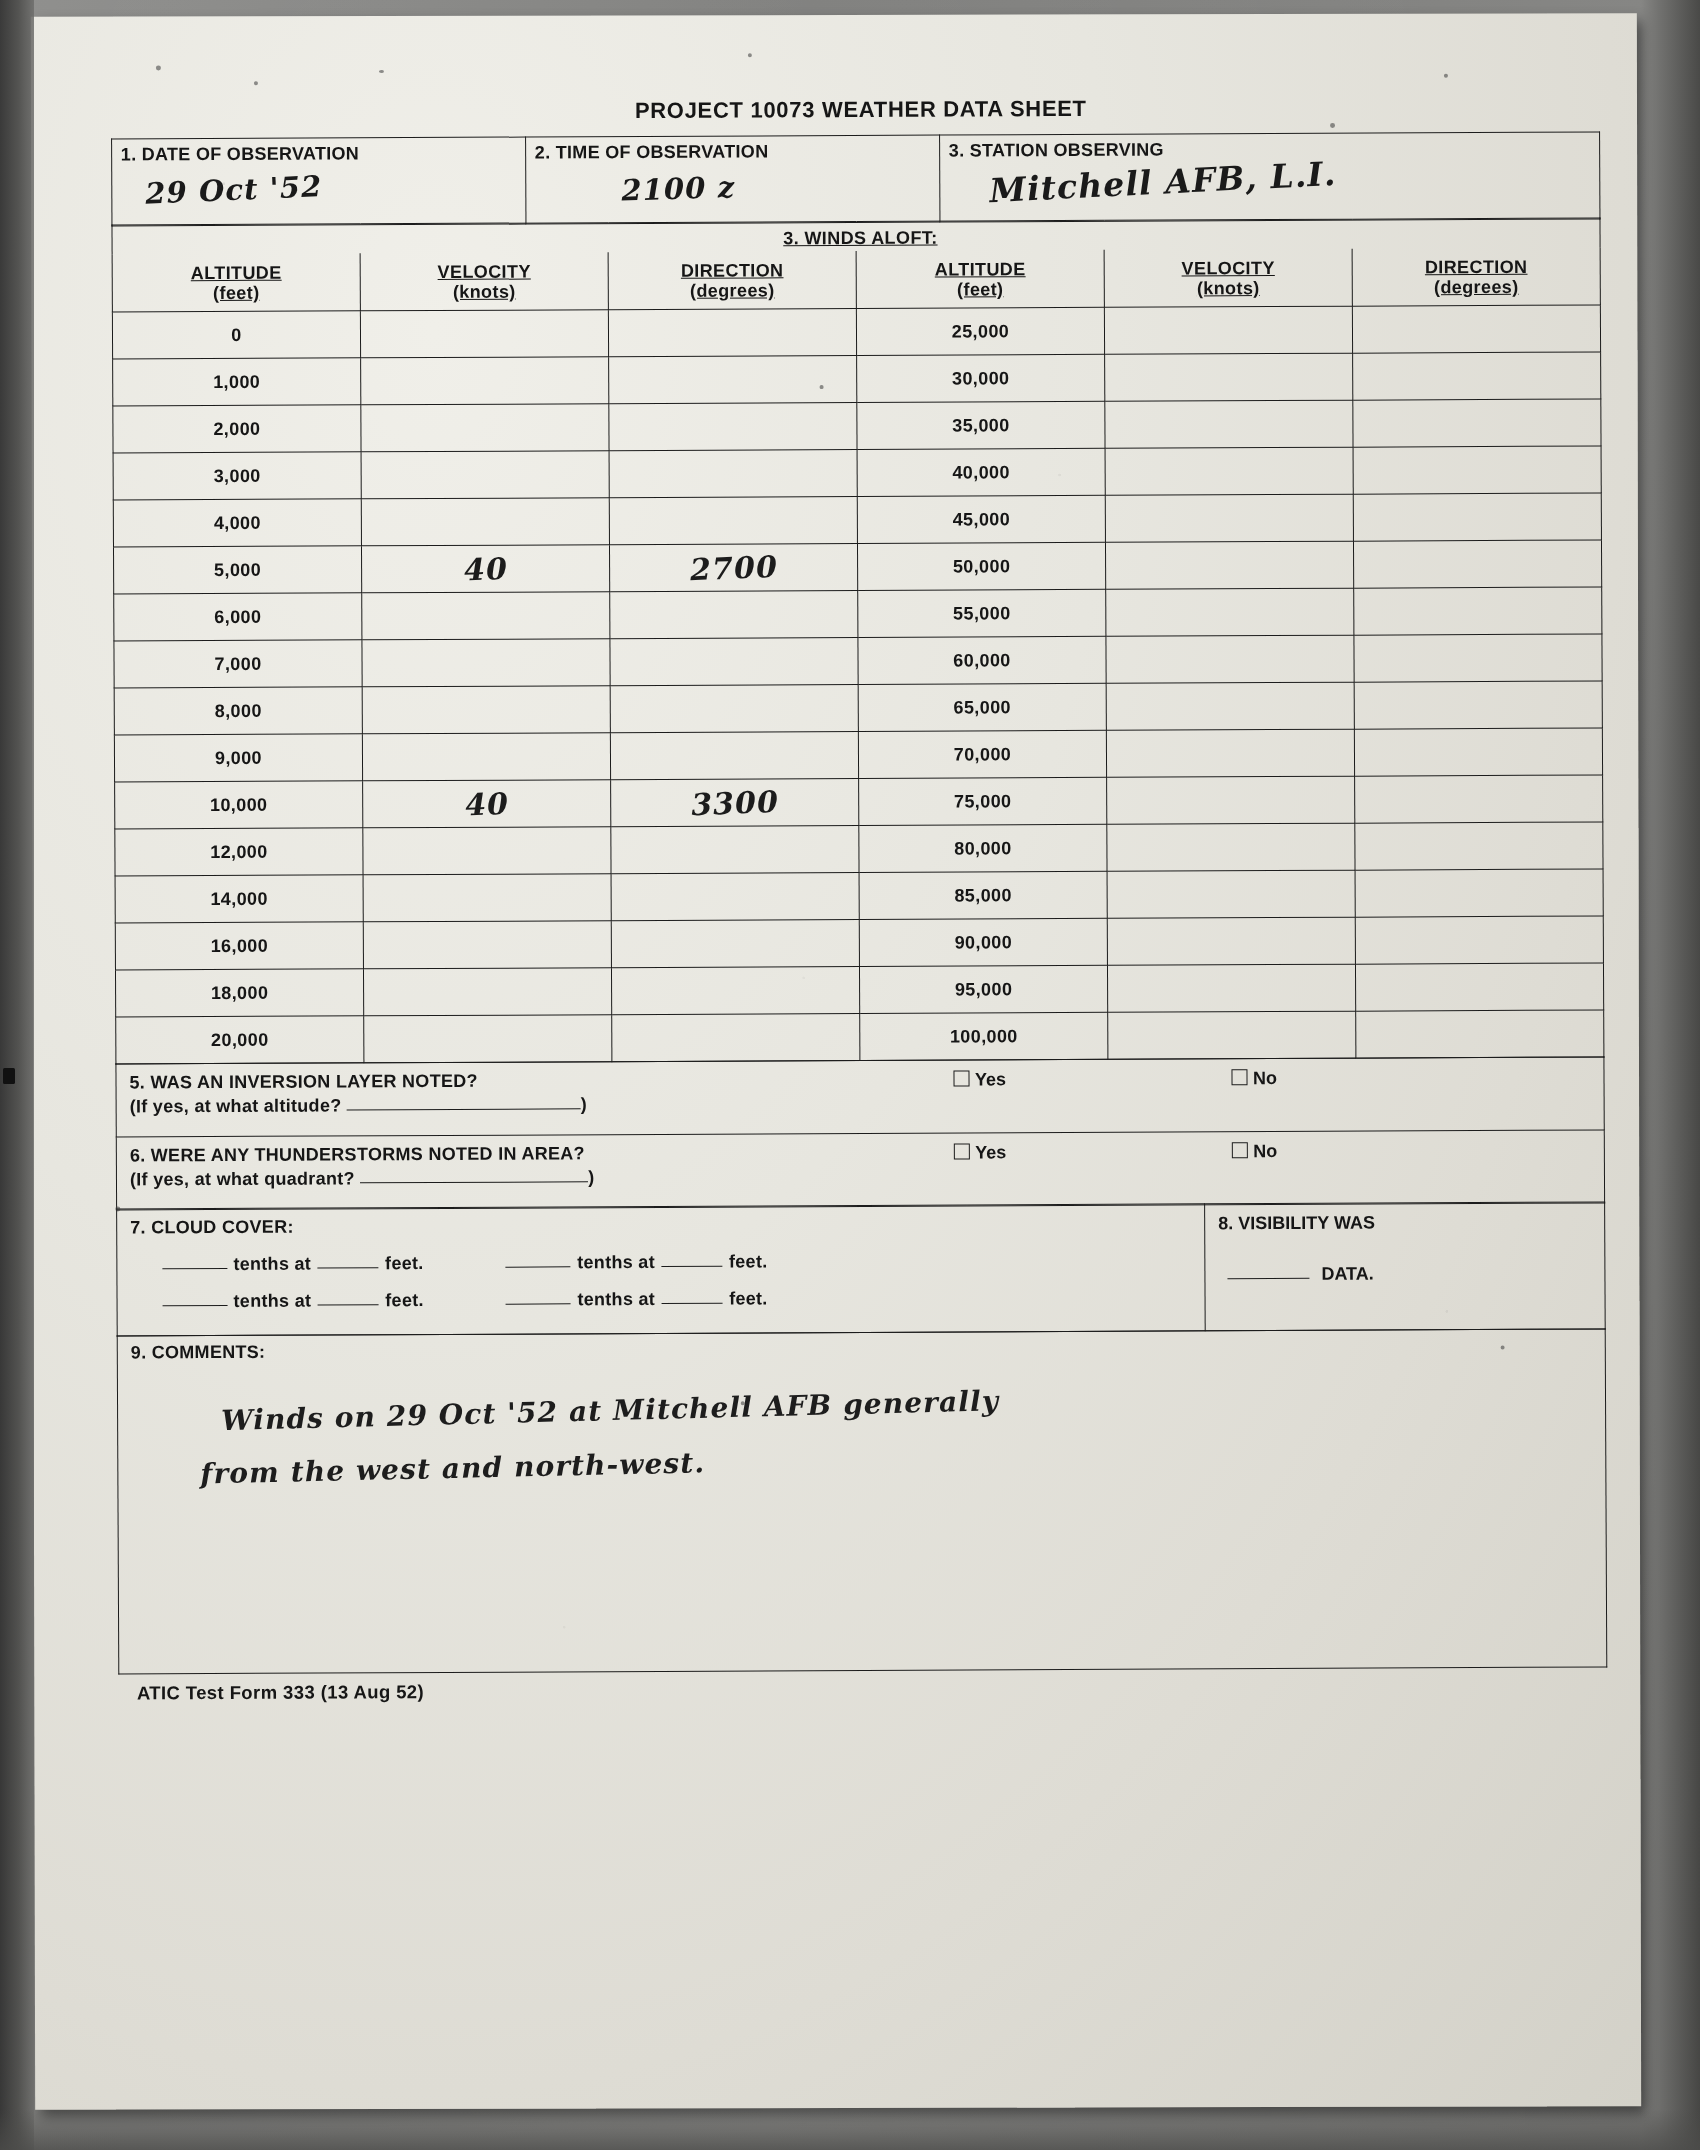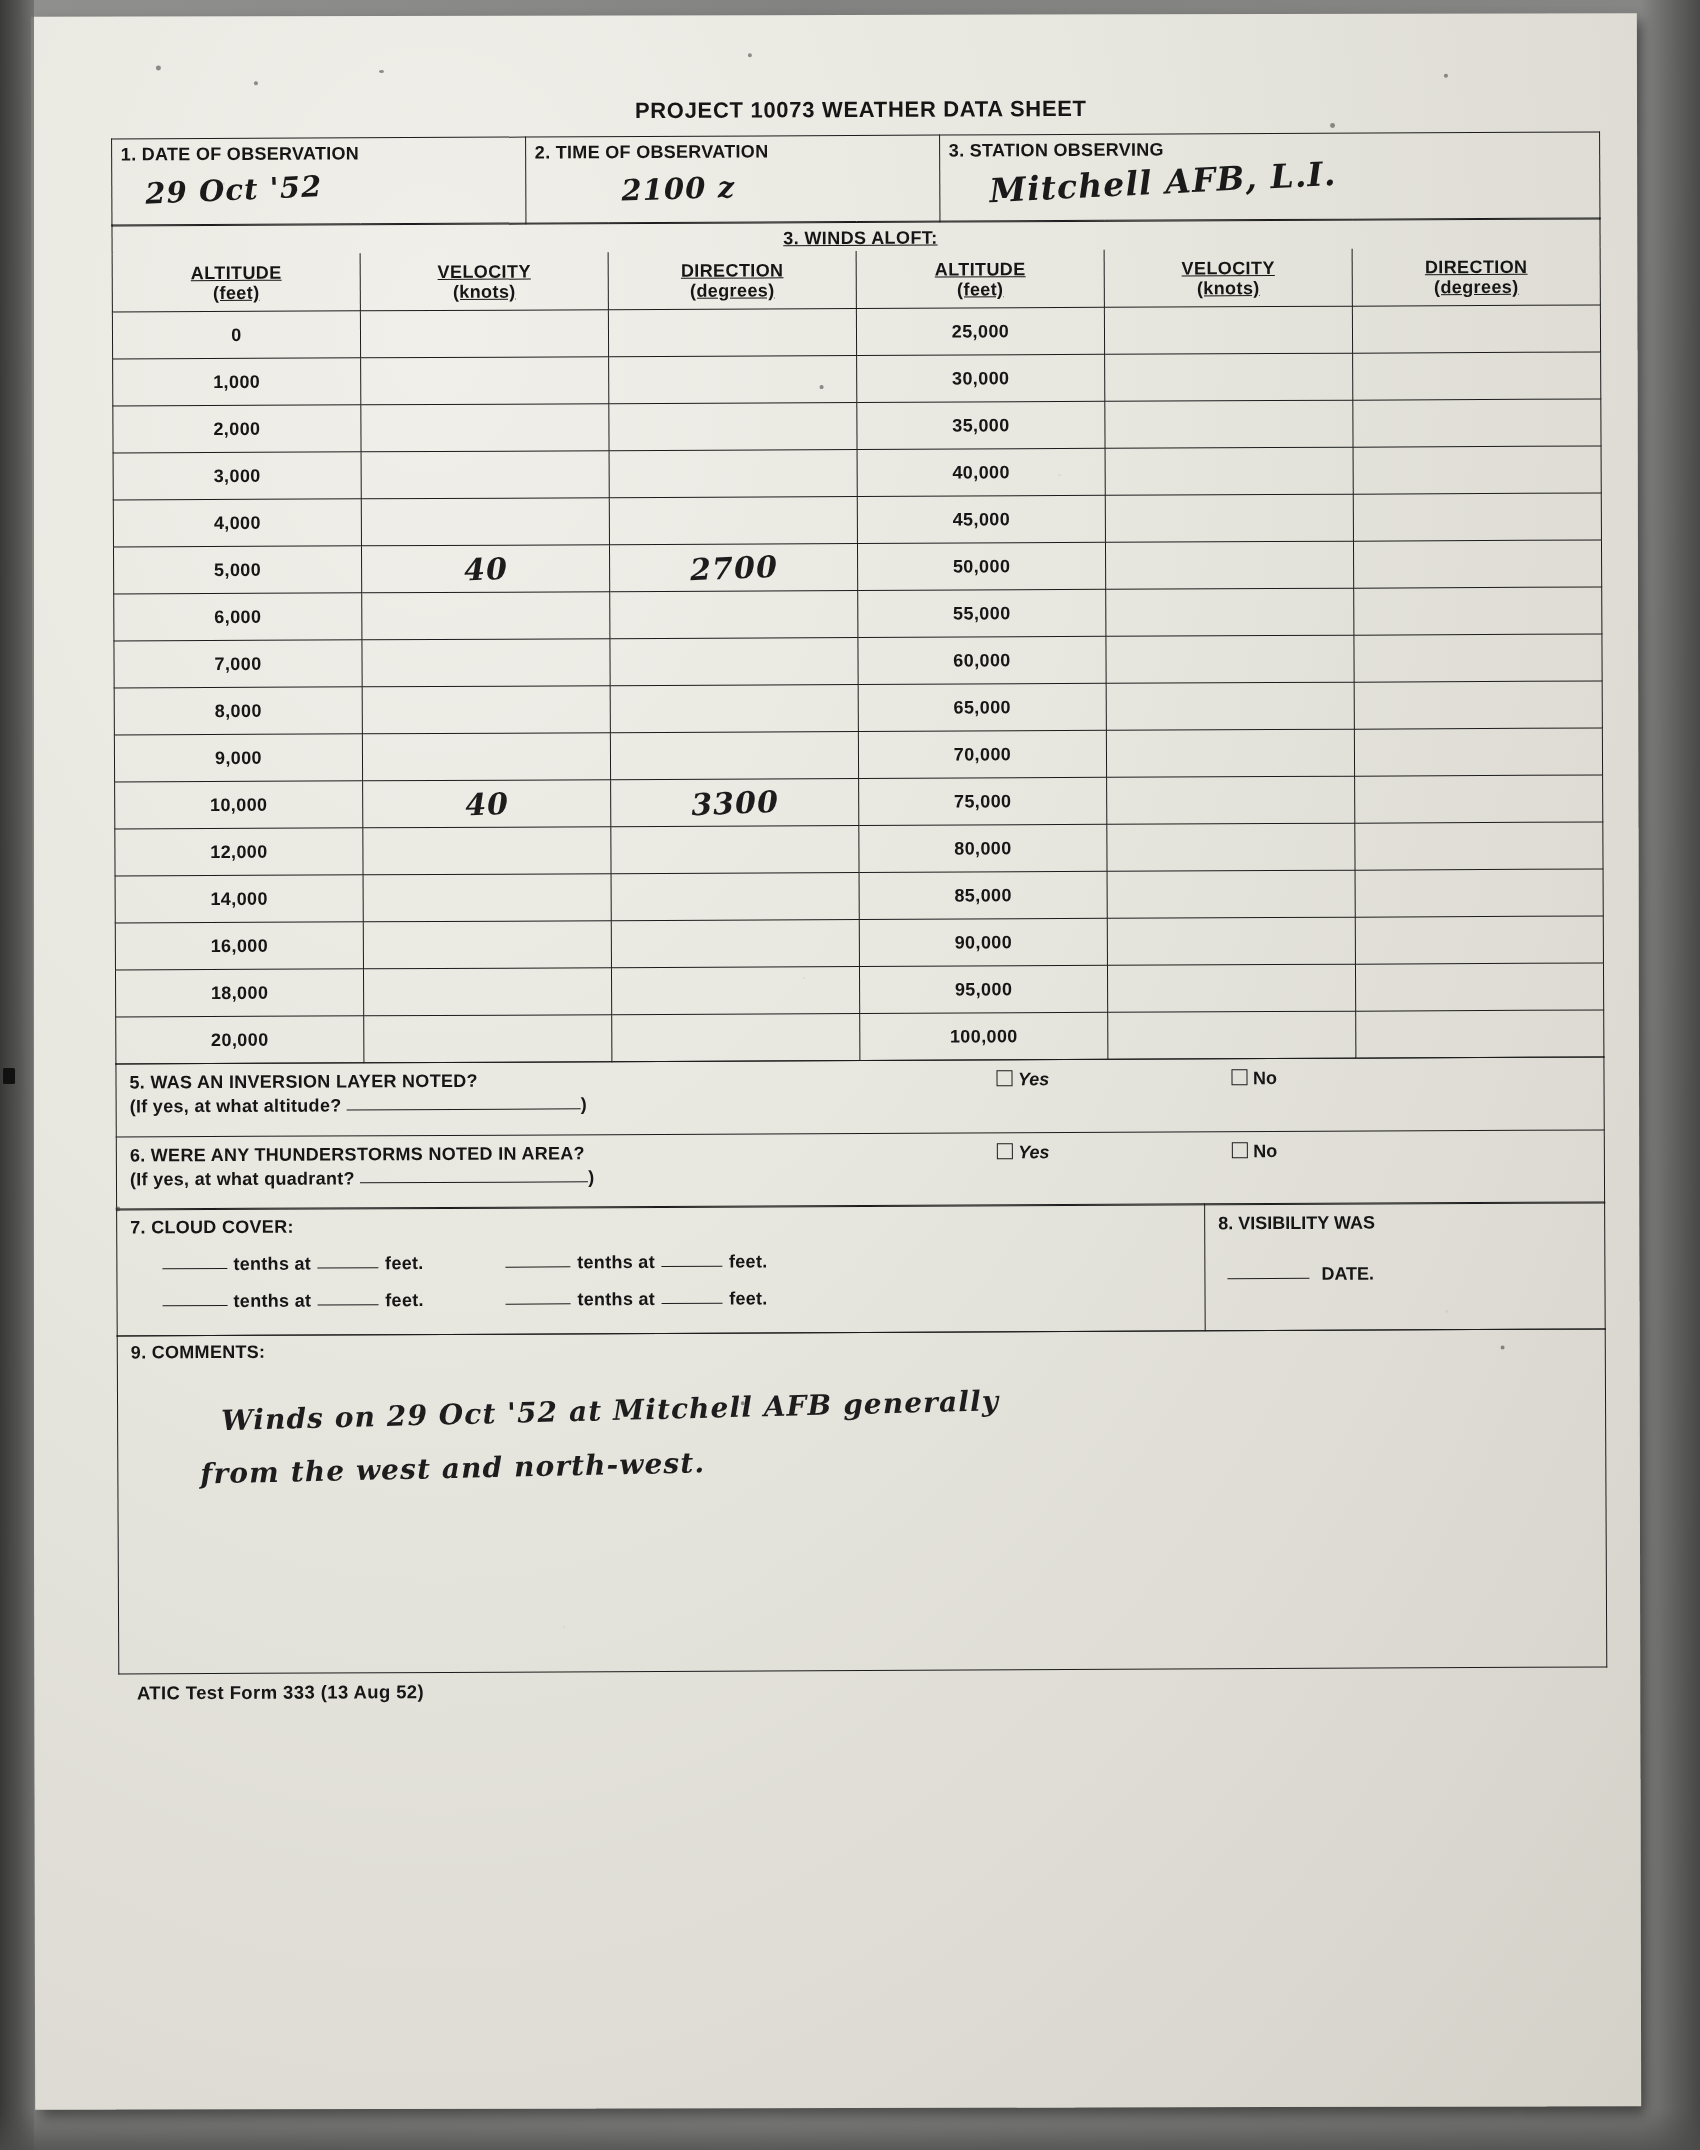--- a/index.html
+++ b/index.html
@@ -215,21 +215,21 @@
     width: 14px; height: 14px;
     border: 1.6px solid #1c1c1c;
     vertical-align: -1.6px;
     margin-right: 5.4px;
   }
   .opt {
     position: absolute;
     font-size: 18px;
     font-weight: bold;
   }
-  .opt-yes { left: 880px; top: 8.7px; font-style: italic; }
+  .opt-yes { left: 837px; top: 8.7px; }
   .opt-no  { left: 1115px; top: 8.7px; }
 
   .cloud-cell { height: 126px; position: relative; }
   .cloud-title {
     font-size: 18px; font-weight: bold;
     padding: 7.6px 0 0 13px;
     letter-spacing: 0.3px;
   }
   .cloud-line {
     font-size: 18px;
@@ -527,21 +527,21 @@
               <div class="cloud-line">
                 <span class="blank"></span><span>tenths at</span><span class="blank sm"></span><span>feet.</span>
                 <span class="gap"></span>
                 <span class="blank"></span><span>tenths at</span><span class="blank sm"></span><span>feet.</span>
               </div>
             </div>
           </td>
           <td>
             <div class="vis-cell">
               <div class="vis-title">8. VISIBILITY WAS</div>
-              <div class="vis-line"><span class="blank"></span><span>DATE.</span></div>
+              <div class="vis-line"><span class="blank"></span><span>DATA.</span></div>
             </div>
           </td>
         </tr>
       </tbody>
         </table>
 
       <table class="q">
         <tbody>
             <tr>
           <td>

